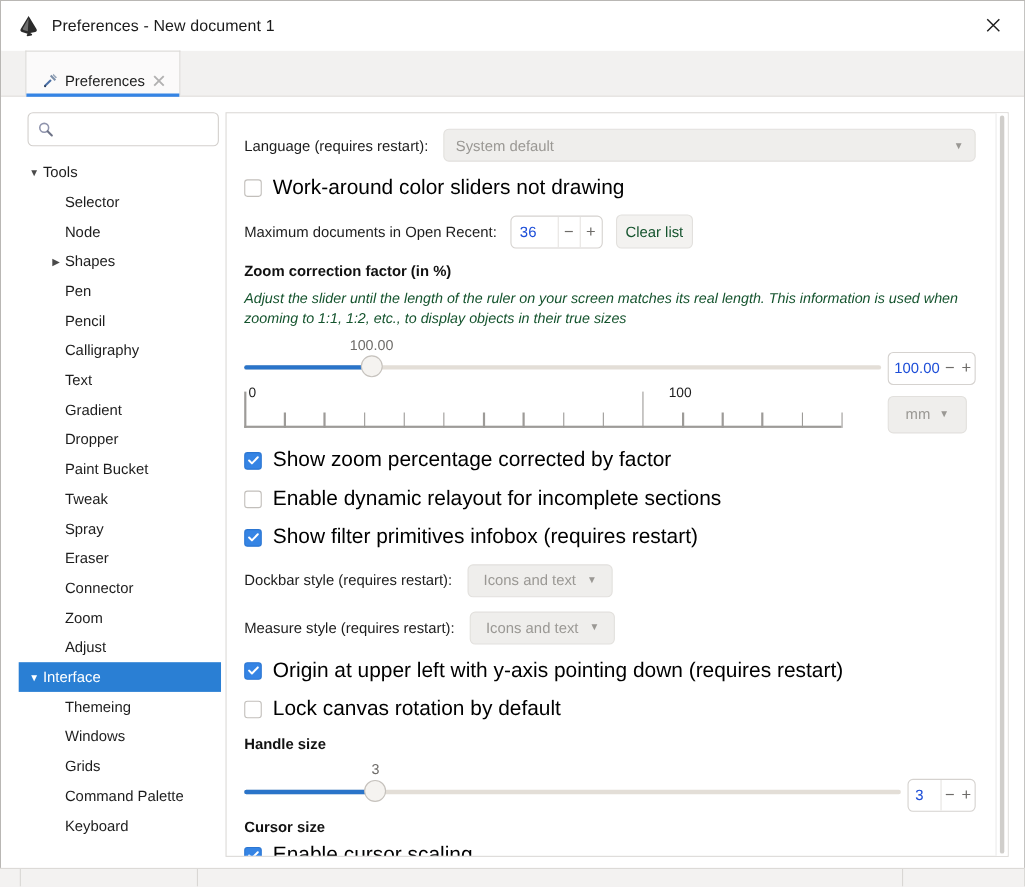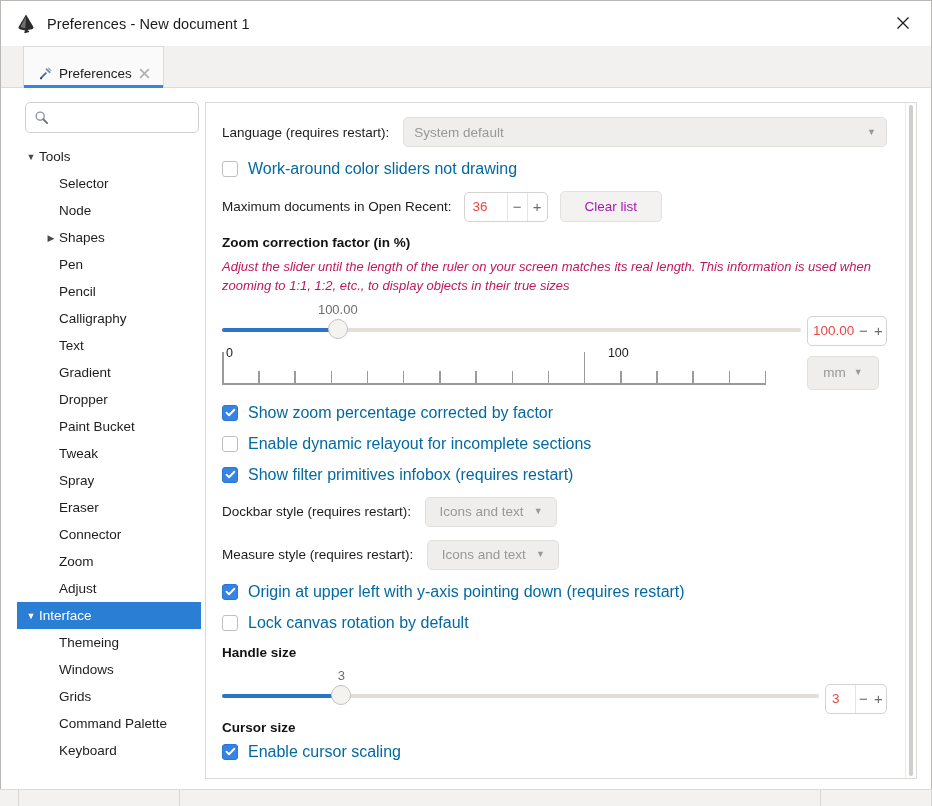--- a/index.html
+++ b/index.html
@@ -274,81 +274,81 @@
     align-items: center;
     justify-content: center;
   }
   .cb.checked {
     background: #3584e4;
     border-color: #2b76d2;
   }
   .cb svg { display: none; }
   .cb.checked svg { display: block; }
   .cb-label {
-    font-size: 16px;
-    color: #0369a1;
+    font-size: 19px;
+    color: #000000;
   }
 
   
   .spin {
     height: 30px;
     border: 1px solid #d5d2cf;
     border-radius: 5px;
     background: #fff;
     display: flex;
     align-items: stretch;
     box-sizing: border-box;
     overflow: hidden;
   }
   .spin-val {
     display: flex;
     align-items: center;
     padding: 0 8px;
     font-size: 13.5px;
-    color: #ef4444;
+    color: #1d4ed8;
     min-width: 0;
   }
   .spin-btn {
     width: 19px;
     display: flex;
     align-items: center;
     justify-content: center;
     color: #6d6b68;
     font-size: 15px;
     border-left: 1px solid #e6e4e1;
     cursor: pointer;
     user-select: none;
   }
 
   
   .btn {
     height: 31px;
-    padding: 0 24px;
+    padding: 0 8px;
     border: 1px solid #e2e0dd;
     border-radius: 5px;
     background: #f3f2f0;
-    color: #a21caf;
+    color: #14532d;
     font-size: 13.5px;
     display: flex;
     align-items: center;
     box-sizing: border-box;
     cursor: default;
   }
 
   
   .section-title {
     font-size: 13.5px;
     font-weight: bold;
     color: #121212;
     margin: 4px 0 8px 0;
   }
   .desc {
     font-size: 13px;
     font-style: italic;
-    color: #be185d;
+    color: #14532d;
     line-height: 1.45;
     margin: 0 0 6px 0;
     max-width: 660px;
   }
 
   
   .slider-block { display: flex; align-items: flex-start; }
   .slider-col { flex: 1; min-width: 0; }
   .slider-bubble {
     font-size: 13px;

